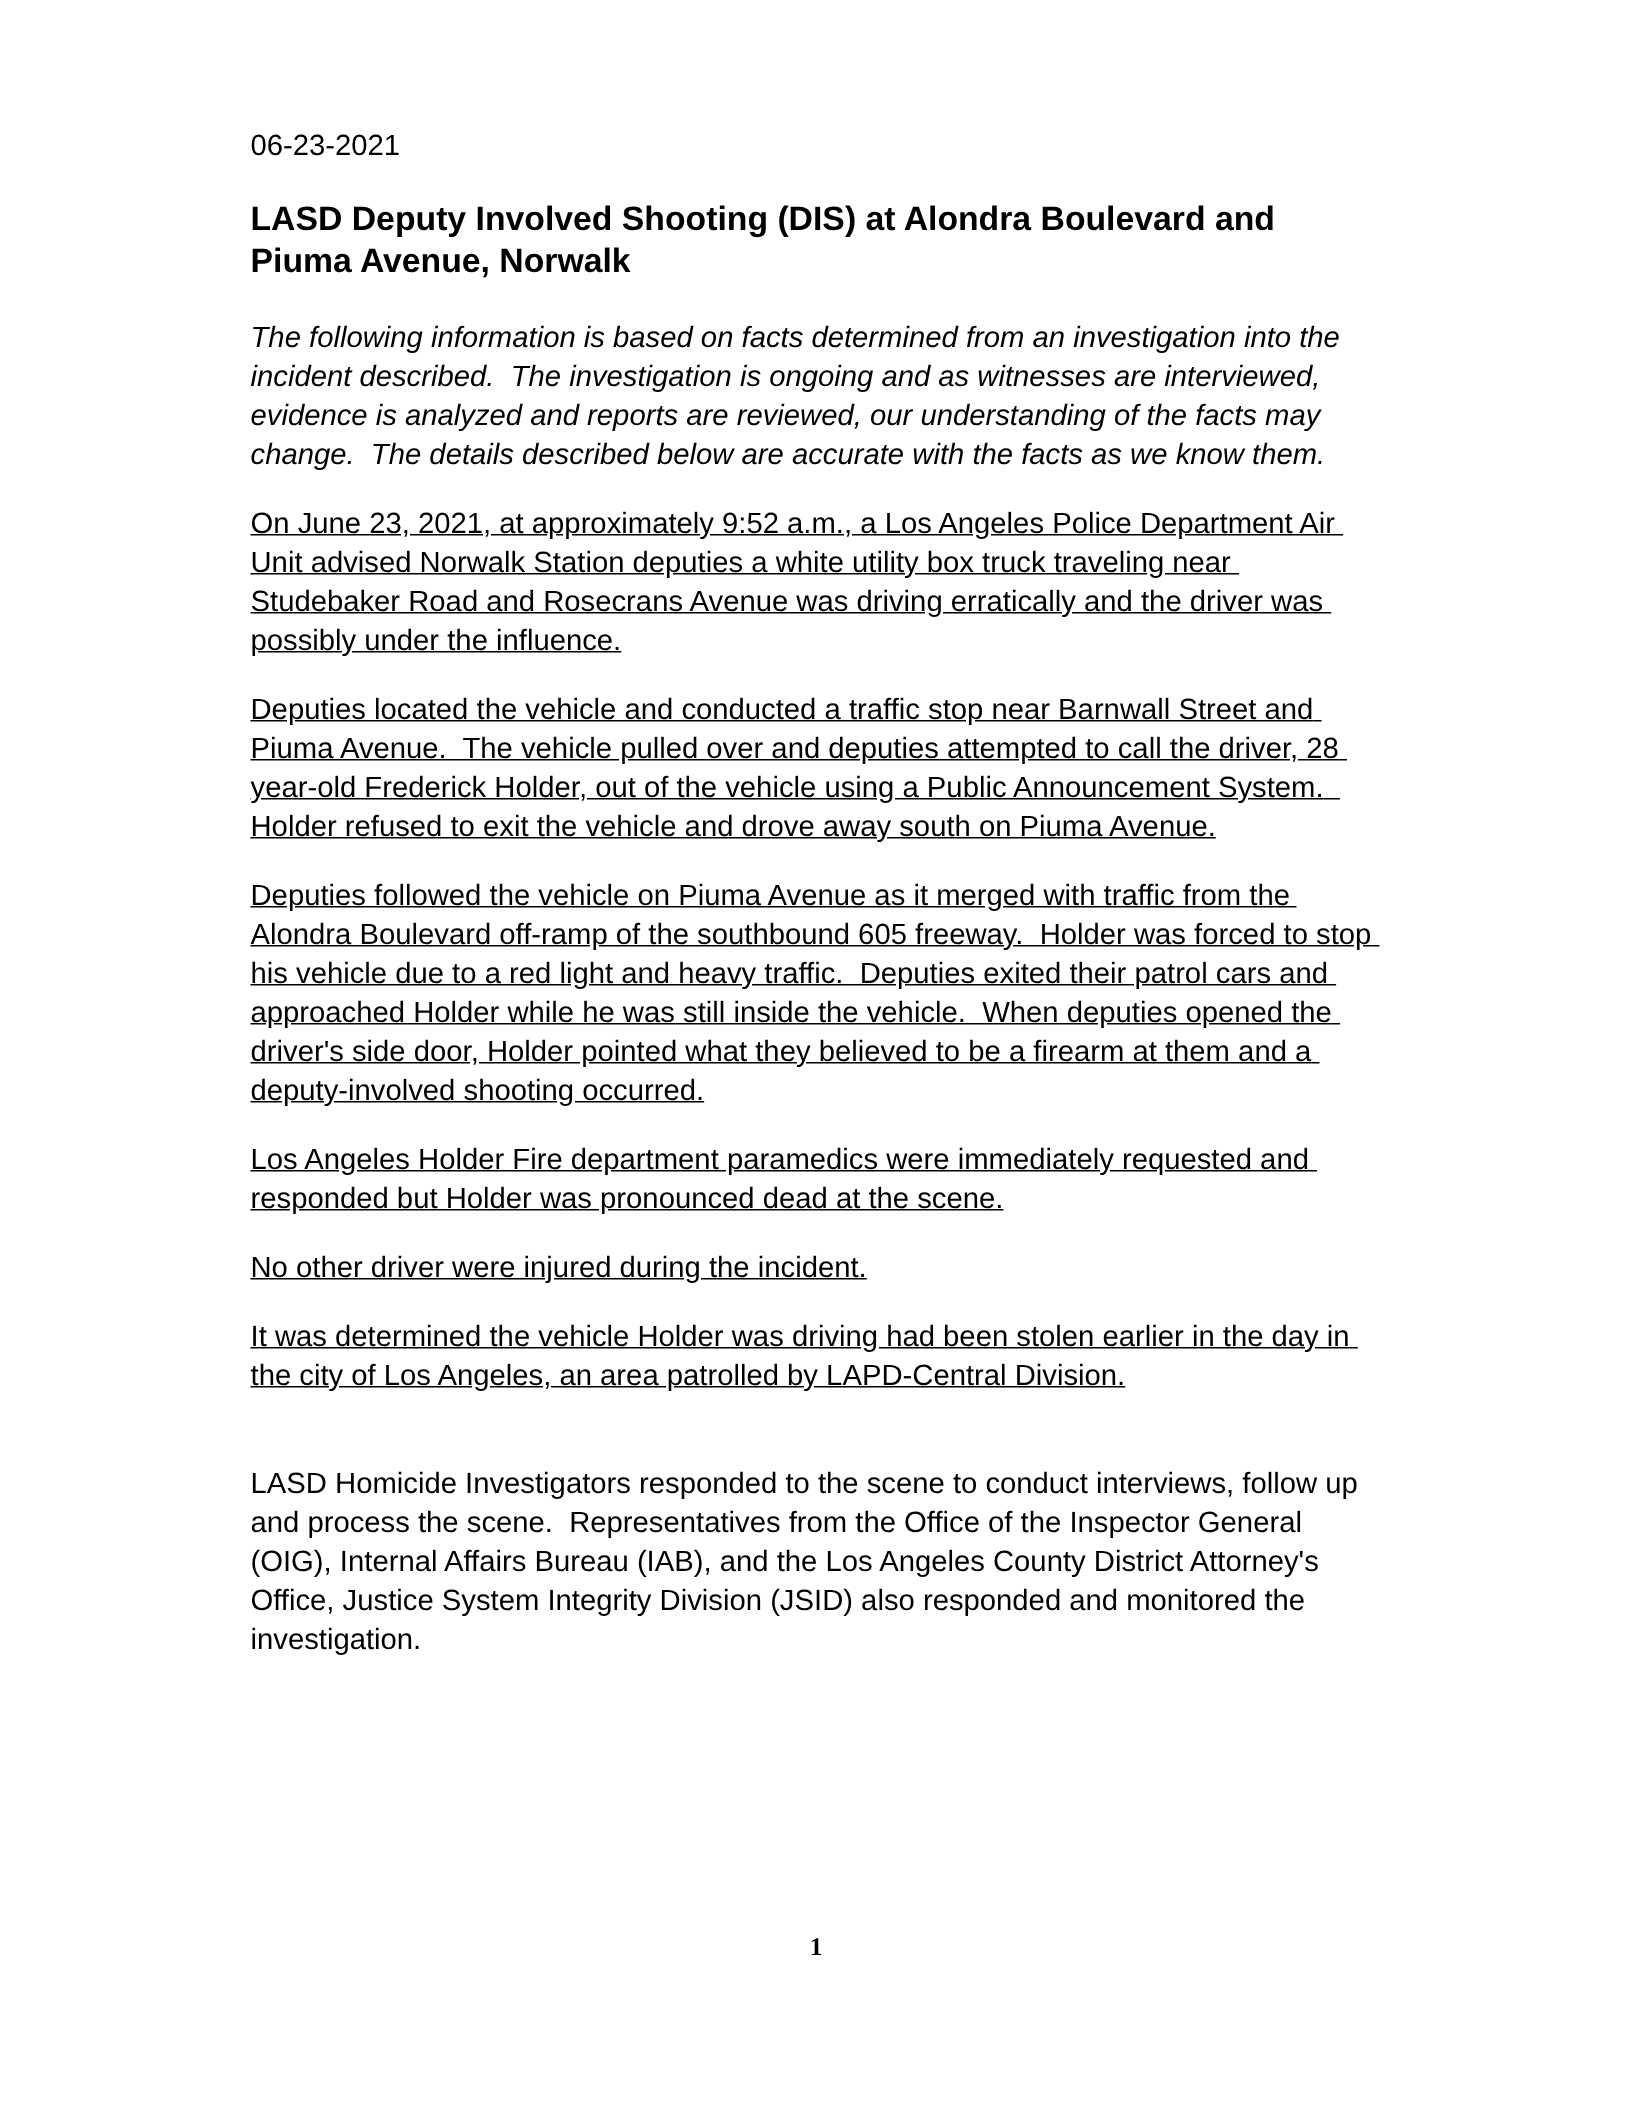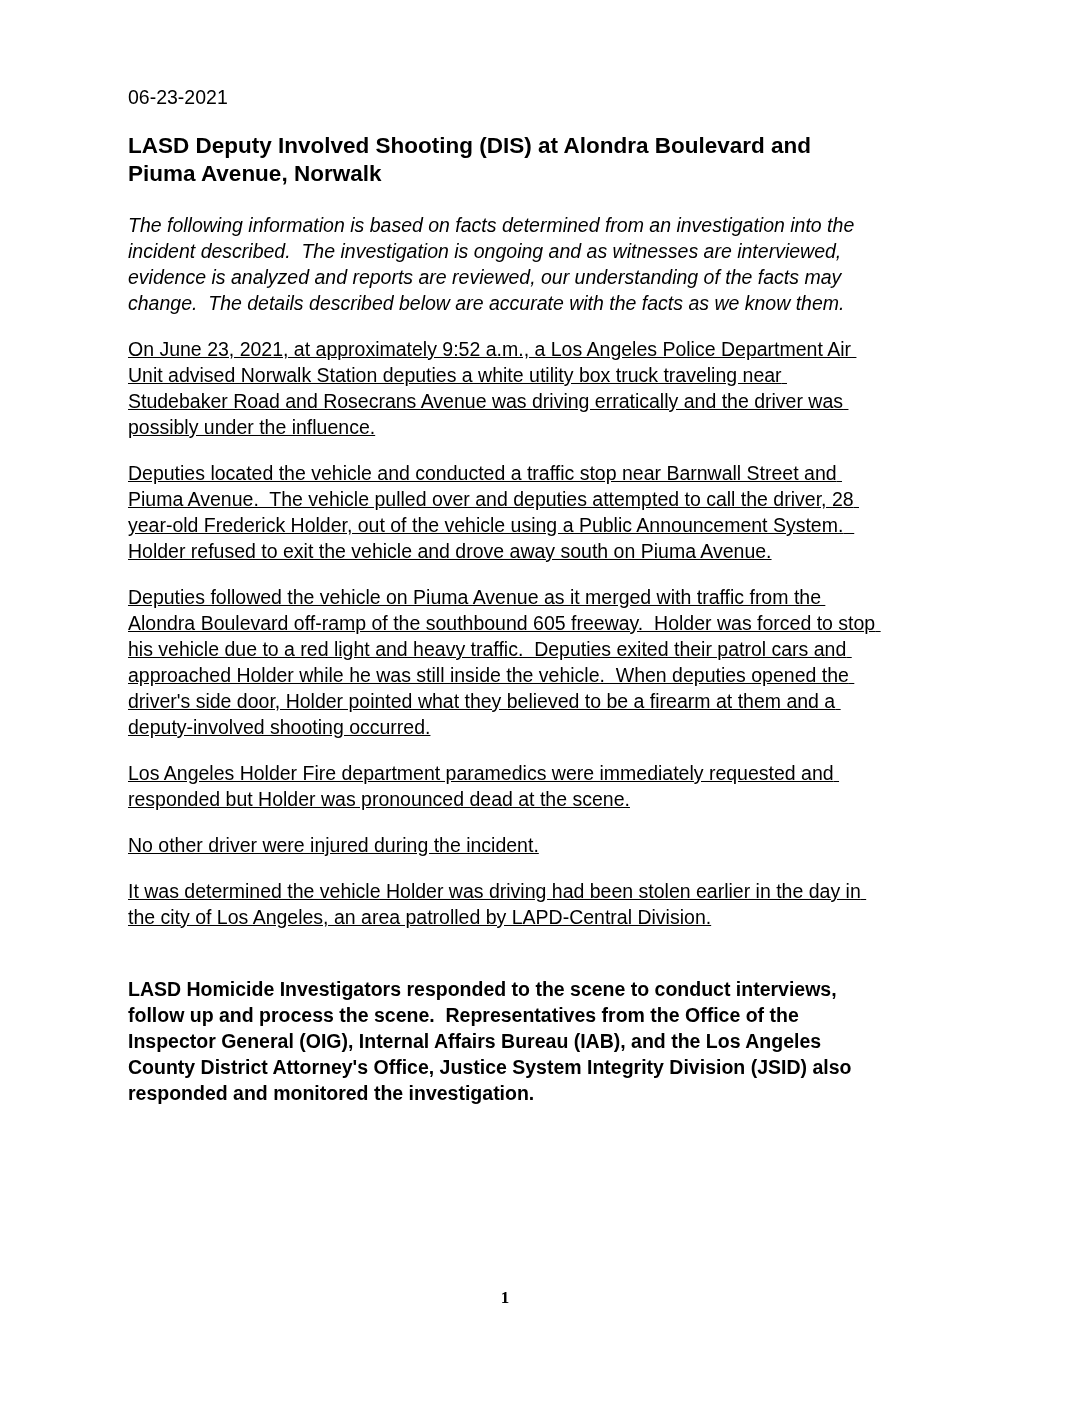--- a/index.html
+++ b/index.html
@@ -10,20 +10,21 @@
   .page {
     position: relative;
     width: 1010px;
     height: 1408px;
     background: #ffffff;
     box-sizing: border-box;
     padding: 86px 126px 0 128px;
     font-family: "Liberation Sans", sans-serif;
     color: #000000;
     overflow: hidden;
+    margin-left: 39px;
   }
   .doc-date {
     font-size: 19.5px;
     line-height: 22px;
     white-space: pre-wrap;
   }
   .doc-title {
     font-size: 22.5px;
     font-weight: bold;
     line-height: 28px;
@@ -42,21 +43,21 @@
     margin: 20px 0 0 0;
     font-size: 19.5px;
     line-height: 26px;
     white-space: pre-wrap;
     text-decoration: underline;
   }
   .closing-para {
     margin: 46px 0 0 0;
     font-size: 19.5px;
     line-height: 26px;
-    font-weight: bold;
+    font-weight: normal;
     white-space: pre-wrap;
   }
   .page-number {
     position: absolute;
     top: 1288px;
     left: 0;
     width: 100%;
     text-align: center;
     font-family: "Liberation Serif", serif;
     font-weight: bold;

